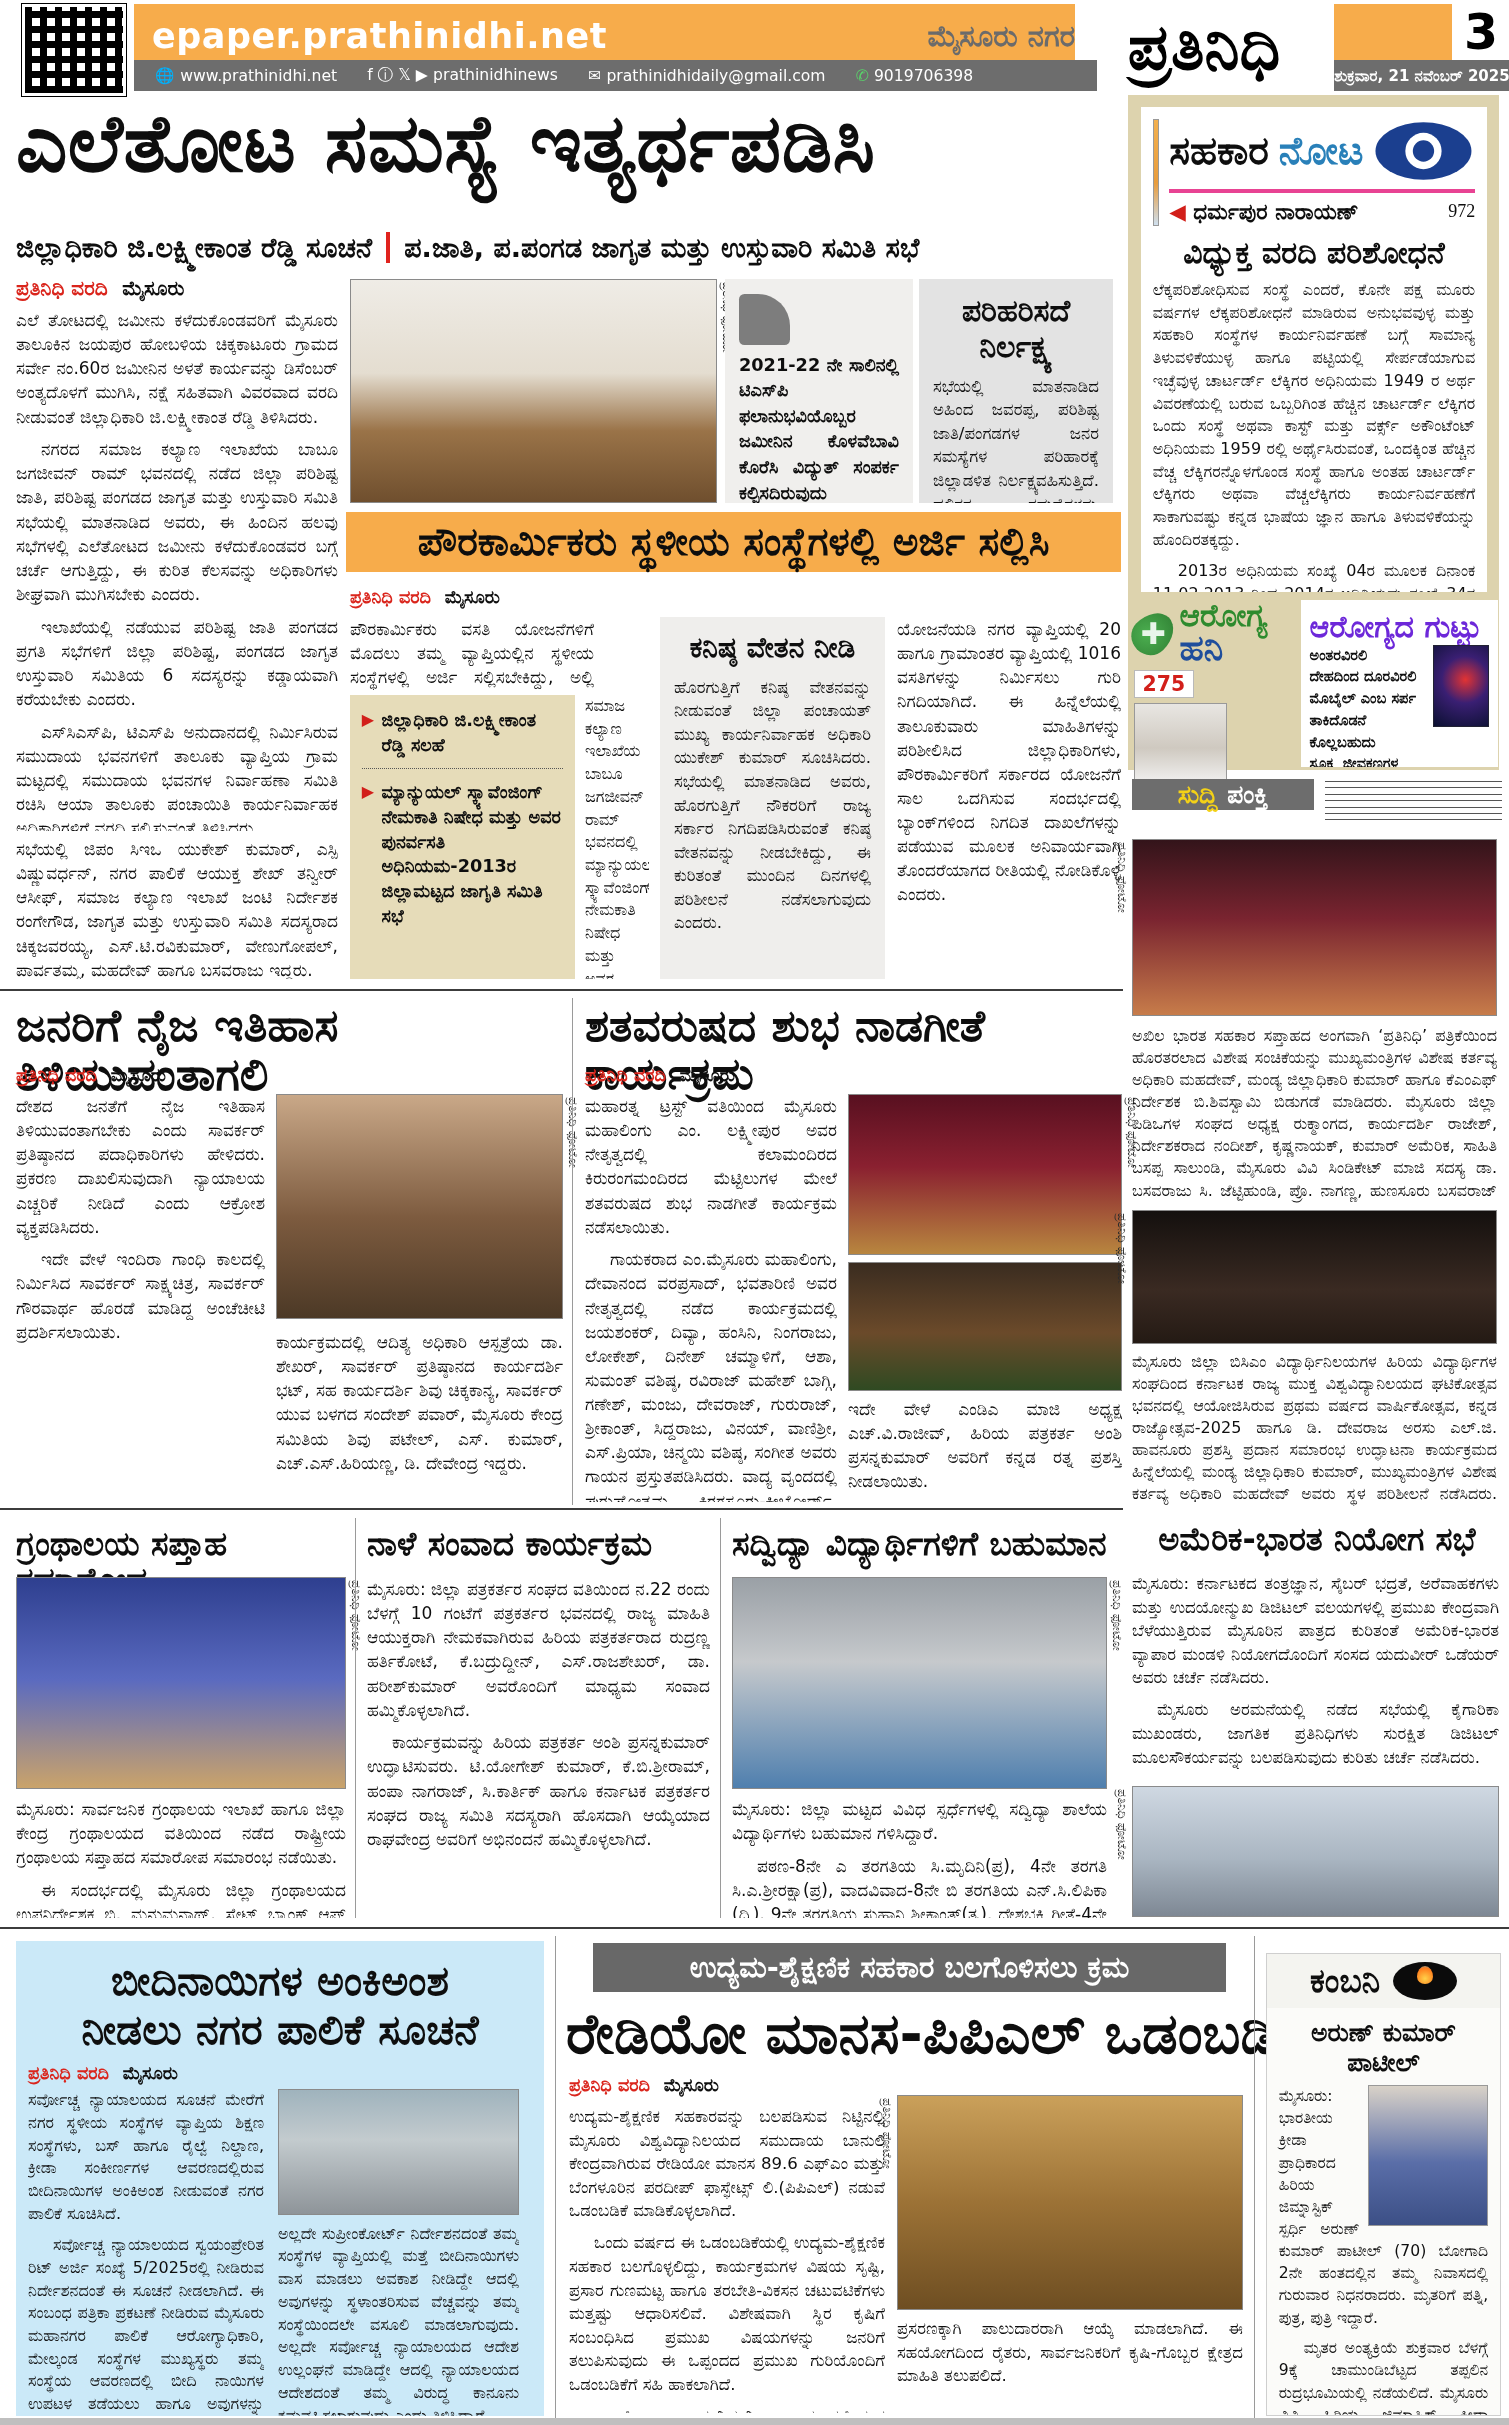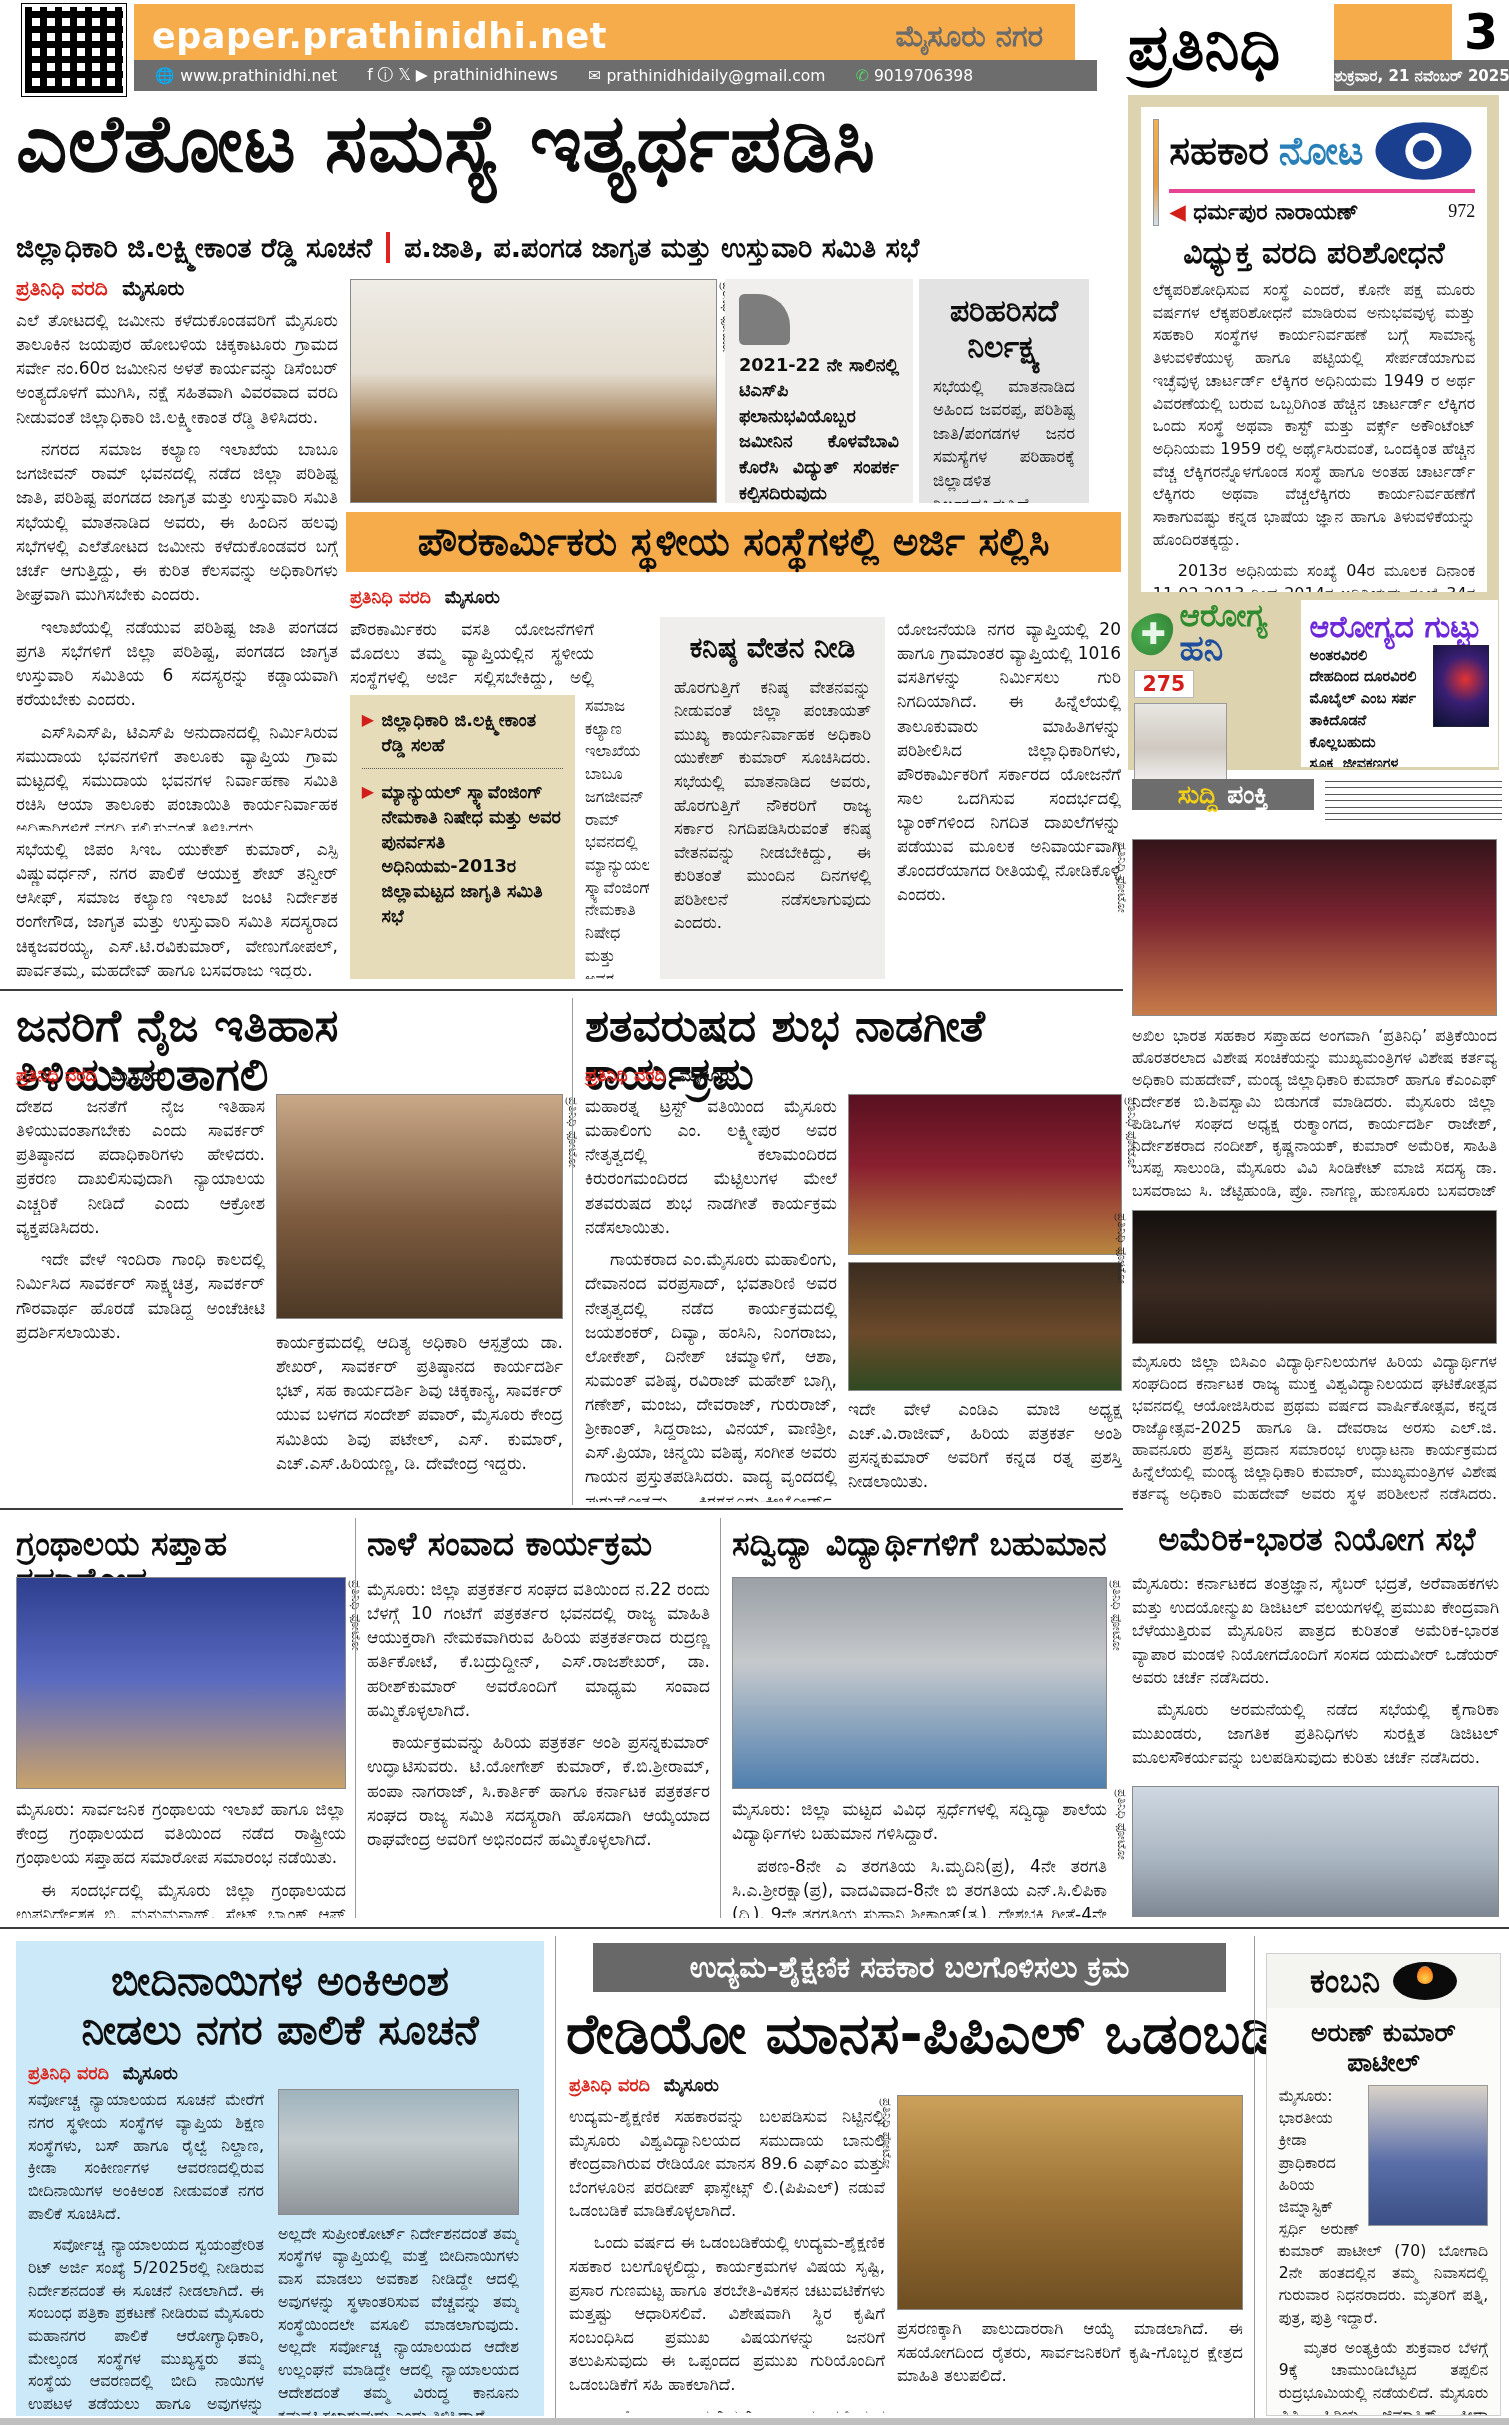--- a/index.html
+++ b/index.html
@@ -7,21 +7,21 @@
         font-family:"DejaVu Sans",sans-serif;overflow:hidden;color:#0e0e0e;}
   .abs{position:absolute;}
   
   .qr{background:
       repeating-linear-gradient(0deg,#000 0 7.5px,transparent 7.5px 15px),
       repeating-linear-gradient(90deg,#000 0 7.5px,#fff 7.5px 15px);
       border:3.2px solid #fff;outline:1.1px solid #000;}
   .band-orange{background:#f7ac4b;display:flex;align-items:center;}
   .band-gray{background:#6d6d6d;display:flex;align-items:center;color:#fff;}
   .url{color:#fff;font-size:35px;font-weight:bold;padding-left:18px;letter-spacing:0.5px;}
-  .edition{color:#6b6b6b;font-size:29px;font-weight:bold;margin-left:auto;padding-right:32px;}
+  .edition{color:#6b6b6b;font-size:29px;font-weight:bold;margin-left:auto;}
   .masthead{font-weight:900;color:#000;font-size:63px;line-height:1;display:flex;align-items:center;justify-content:center;}
   .pageno-wrap{background:#f7ac4b;display:flex;align-items:center;justify-content:flex-end;}
   .pageno{background:#fff;color:#000;font-size:49px;font-weight:bold;width:58px;height:100%;
           display:flex;align-items:center;justify-content:center;}
   .contact{display:flex;gap:30px;align-items:center;padding-left:21.5px;font-size:15.6px;}
   .contact .ic{display:inline-block;margin-right:5.4px;}
   .datebar{justify-content:center;font-size:15px;font-weight:bold;}
   
   .bt{font-size:17px;line-height:1.42;text-align:justify;}
   .bt p{margin:0 0 8.6px;text-indent:25px;}
@@ -161,21 +161,21 @@
     <div class="photo ph-meet"></div>
     <div class="vcap">ಪ್ರತಿನಿಧಿ ಫೋಟೋ</div>
   </div>
 
   <div class="abs quotebox" style="left:725px;top:279px;width:188px;height:224px;overflow:hidden;">
     <div class="qmark"></div>
     <div class="qt">2021-22 ನೇ ಸಾಲಿನಲ್ಲಿ ಟಿಎಸ್‌ಪಿ ಫಲಾನುಭವಿಯೊಬ್ಬರ ಜಮೀನಿನ ಕೊಳವೆಬಾವಿ ಕೊರೆಸಿ ವಿದ್ಯುತ್ ಸಂಪರ್ಕ ಕಲ್ಪಿಸದಿರುವುದು ವಿಪರ್ಯಾಸ. ಈ ವಿಷಯವನ್ನು ರಾಜ್ಯಮಟ್ಟದ ಸಮಿತಿಯ ಗಮನಕ್ಕೆ ತಂದು ಕೂಡಲೇ ವಿದ್ಯುತ್ ಸಂಪರ್ಕ ಕಲ್ಪಿಸಲು ಕ್ರಮವಹಿಸಬೇಕು.</div>
 
   </div>
 
-  <div class="abs graybox" style="left:919px;top:279px;width:170px;height:224px;overflow:hidden;">
+  <div class="abs graybox" style="left:919px;top:279px;width:194px;height:224px;overflow:hidden;">
     <h3>ಪರಿಹರಿಸದೆ ನಿರ್ಲಕ್ಷ್ಯ</h3>
     <div class="bt" style="font-size:16.6px;">ಸಭೆಯಲ್ಲಿ ಮಾತನಾಡಿದ ಅಹಿಂದ ಜವರಪ್ಪ, ಪರಿಶಿಷ್ಟ ಜಾತಿ/ಪಂಗಡಗಳ ಜನರ ಸಮಸ್ಯೆಗಳ ಪರಿಹಾರಕ್ಕೆ ಜಿಲ್ಲಾಡಳಿತ ನಿರ್ಲಕ್ಷ್ಯವಹಿಸುತ್ತಿದೆ. ದಲಿತರ ಸಮಸ್ಯೆಗಳನ್ನು ಗಂಭೀರವಾಗಿ ಪರಿಗಣಿಸಬೇಕಾದ ಜಿಲ್ಲಾಡಳಿತವೇ ಸಮಸ್ಯೆ ಇತ್ಯರ್ಥಪಡಿಸಲು ನಿರ್ಲಕ್ಷಿಸುತ್ತಿದೆ. ಪೊಲೀಸರ ಮೂಲಕ ಬೆದರಿಸುತ್ತಿದ್ದು, ಜೈಲಿಗೆ ಕಳುಹಿಸುವುದಾಗಿ ಹೆದರಿಸುತ್ತಿದ್ದಾರೆ. ಜಾಗೃತ ಸಮಿತಿ ಸಭೆಯಲ್ಲಿ ಮಂಡಿಸಲಾದ ಸಮಸ್ಯೆಗಳನ್ನು ಅಧಿಕಾರಿಗಳು ಇತ್ಯರ್ಥಪಡಿಸುತ್ತಿಲ್ಲ ಎಂದು ಸಭೆಯ ಗಮನಕ್ಕೆ ತಂದರು.</div>
   </div>
 
   <div class="abs banner" style="left:346px;top:512px;width:775px;height:60px;">ಪೌರಕಾರ್ಮಿಕರು ಸ್ಥಳೀಯ ಸಂಸ್ಥೆಗಳಲ್ಲಿ ಅರ್ಜಿ ಸಲ್ಲಿಸಿ</div>
 
   <div class="abs byline" style="left:350px;top:587px;font-size:17.7px;">
     <span class="r">ಪ್ರತಿನಿಧಿ ವರದಿ</span>
     <span class="c">ಮೈಸೂರು</span>
   </div>

